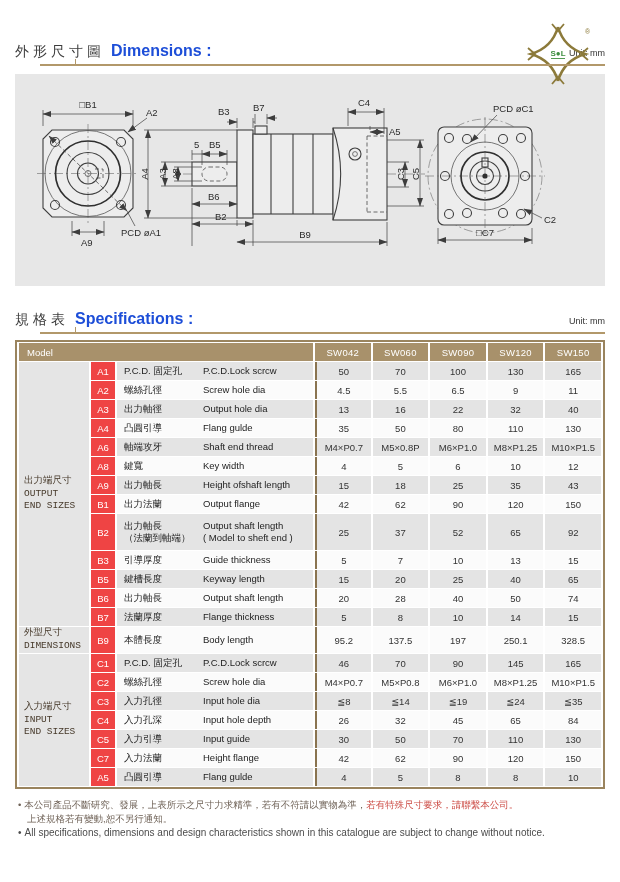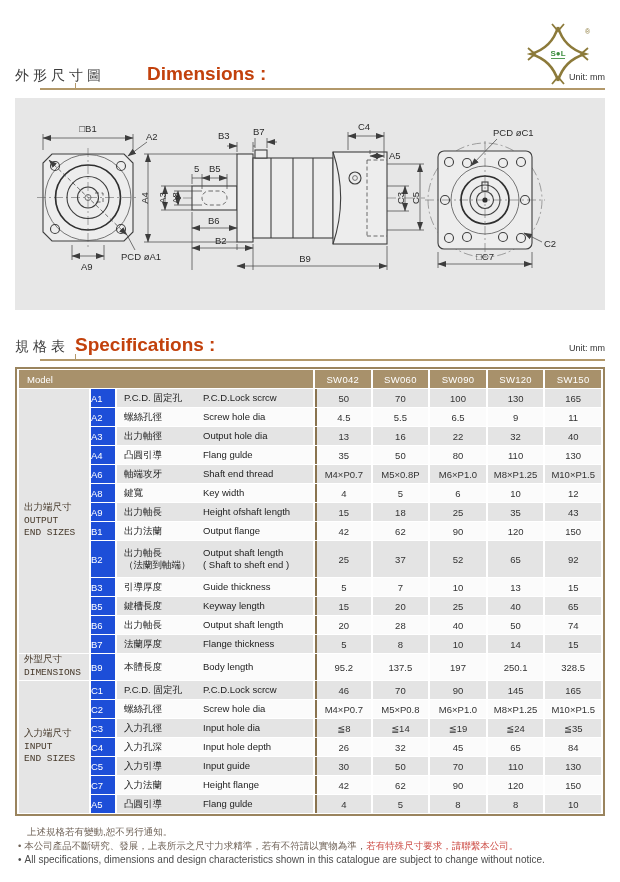--- a/index.html
+++ b/index.html
@@ -6,23 +6,23 @@
   html,body { width:620px; background:#fff; }
   body { font-family:"Liberation Sans","DejaVu Sans",sans-serif; color:#333; }
   .page { position:relative; width:620px; height:882px; background:#ffffff; overflow:hidden; }
 
   
   .logo { position:absolute; top:22px; right:28px; width:66px; height:66px; }
 
   
   .sec-head { display:flex; align-items:baseline; margin:0 15px; }
   .sec-head .zh { font-size:14px; letter-spacing:4px; color:#3c3c3c; }
-  .sec-head .en { font-size:19px; font-weight:bold; color:#c2410c; margin-left:6px; }
+  .sec-head .en { font-size:16px; font-weight:bold; color:#1d4ed8; margin-left:6px; }
   .sec-head .unit { margin-left:auto; font-size:9px; color:#333; }
-  .head-dims { margin-top:63px;gap:36px; }
+  .head-dims { margin-top:42px; }
   .head-specs { margin-top:24px; }
   .gold-rule { position:relative; height:2px; background:#b2986a; margin:3px 15px 0 40px; }
   .gold-rule .tick { position:absolute; left:35px; top:-5px; width:1px; height:5px; background:#b2986a; }
 
   
   .drawing-panel { margin:8px 15px 0 15px; width:590px; height:212px; background:#e7e7e7; }
   svg text { font-family:"Liberation Sans","DejaVu Sans",sans-serif; font-size:9.5px; fill:#2b2b2b; }
   .ol { stroke:#3e3e3e; stroke-width:1.1; fill:#ededed; }
   .oln { stroke:#3e3e3e; stroke-width:1.1; fill:none; }
   .ol2 { stroke:#2f2f2f; stroke-width:1.7; fill:none; }
@@ -31,21 +31,21 @@
   .cl { stroke:#6a6a6a; stroke-width:0.6; fill:none; stroke-dasharray:9 3 2 3; }
   .dsh { stroke:#4a4a4a; stroke-width:0.8; fill:none; stroke-dasharray:4 2.5; }
 
   
   .table-wrap { margin:6px 15px 0 15px; border:2px solid #9a845e; background:#fff; }
   table.spec { width:586px; border-collapse:separate; border-spacing:2px 1px; table-layout:fixed; }
   table.spec td { padding:0; height:18px; font-size:9.5px; vertical-align:middle; }
   .header-row td { background:#a8916b; color:#fff; height:21px; font-size:10px; }
   .model-cell { text-align:left; padding-left:8px !important; }
   .sw-cell { text-align:center; letter-spacing:0.3px; }
-  .code-cell { background:#1d4ed8; color:#fff; font-size:8.5px; }
+  .code-cell { background:#ef4444; color:#fff; text-align:center; font-size:8.5px; }
   .group-cell { background:#e5e5e5; color:#46392a; font-size:9px; line-height:1.35; padding-left:5px !important; vertical-align:middle;font-family:Liberation Mono, monospace; }
   .group-line { white-space:nowrap; }
   .stripe .name-cell, .stripe .val-cell { background:#e4e4e4; }
   .plain  .name-cell, .plain  .val-cell { background:#fbfbfb;margin-top:48px; }
   .name-cell { color:#222; }
   .name-inner { display:flex; align-items:center; }
   .name-inner .zh { width:84px; padding-left:7px; }
   .name-inner .en { flex:1; padding-left:2px; }
   .name-inner span { display:block; line-height:1.25; white-space:nowrap; }
   .val-cell { text-align:center; color:#333; }
@@ -392,21 +392,21 @@
           <tr class="stripe htall">
             <td class="code-cell">B2</td>
             <td class="name-cell">
               <div class="name-inner">
                 <div class="zh">
                   <span>出力軸長</span>
                   <span class="sub">（法蘭到軸端）</span>
                 </div>
                 <div class="en">
                   <span>Output shaft length</span>
-                  <span class="sub">( Shaft to sheft end )</span>
+                  <span class="sub">( Model to sheft end )</span>
                 </div>
               </div>
             </td>
             <td class="val-cell first-val">25</td>
             <td class="val-cell">37</td>
             <td class="val-cell">52</td>
             <td class="val-cell">65</td>
             <td class="val-cell">92</td>
           </tr>
           <tr class="plain">
@@ -632,19 +632,19 @@
             <td class="val-cell">5</td>
             <td class="val-cell">8</td>
             <td class="val-cell">8</td>
             <td class="val-cell">10</td>
           </tr>
         </tbody>
     </table>
   </div>
 
   <div class="footnotes">
+    <div class="fn-line fn-zh"><span class="bullet">•</span><span>本公司產品不斷研究、發展，上表所示之尺寸力求精準，若有不符請以實物為準，</span><span class="red">若有特殊尺寸要求，請聯繫本公司。</span></div>
     <div class="fn-line fn-zh fn-indent">上述規格若有變動,恕不另行通知。</div>
-    <div class="fn-line fn-zh"><span class="bullet">•</span><span>本公司產品不斷研究、發展，上表所示之尺寸力求精準，若有不符請以實物為準，</span><span class="red">若有特殊尺寸要求，請聯繫本公司。</span></div>
     <div class="fn-line fn-en"><span class="bullet">•</span><span>All specifications, dimensions and design characteristics shown in this catalogue are subject to change without notice.</span></div>
 
   </div>
 
 </div>
 
 </body></html>

